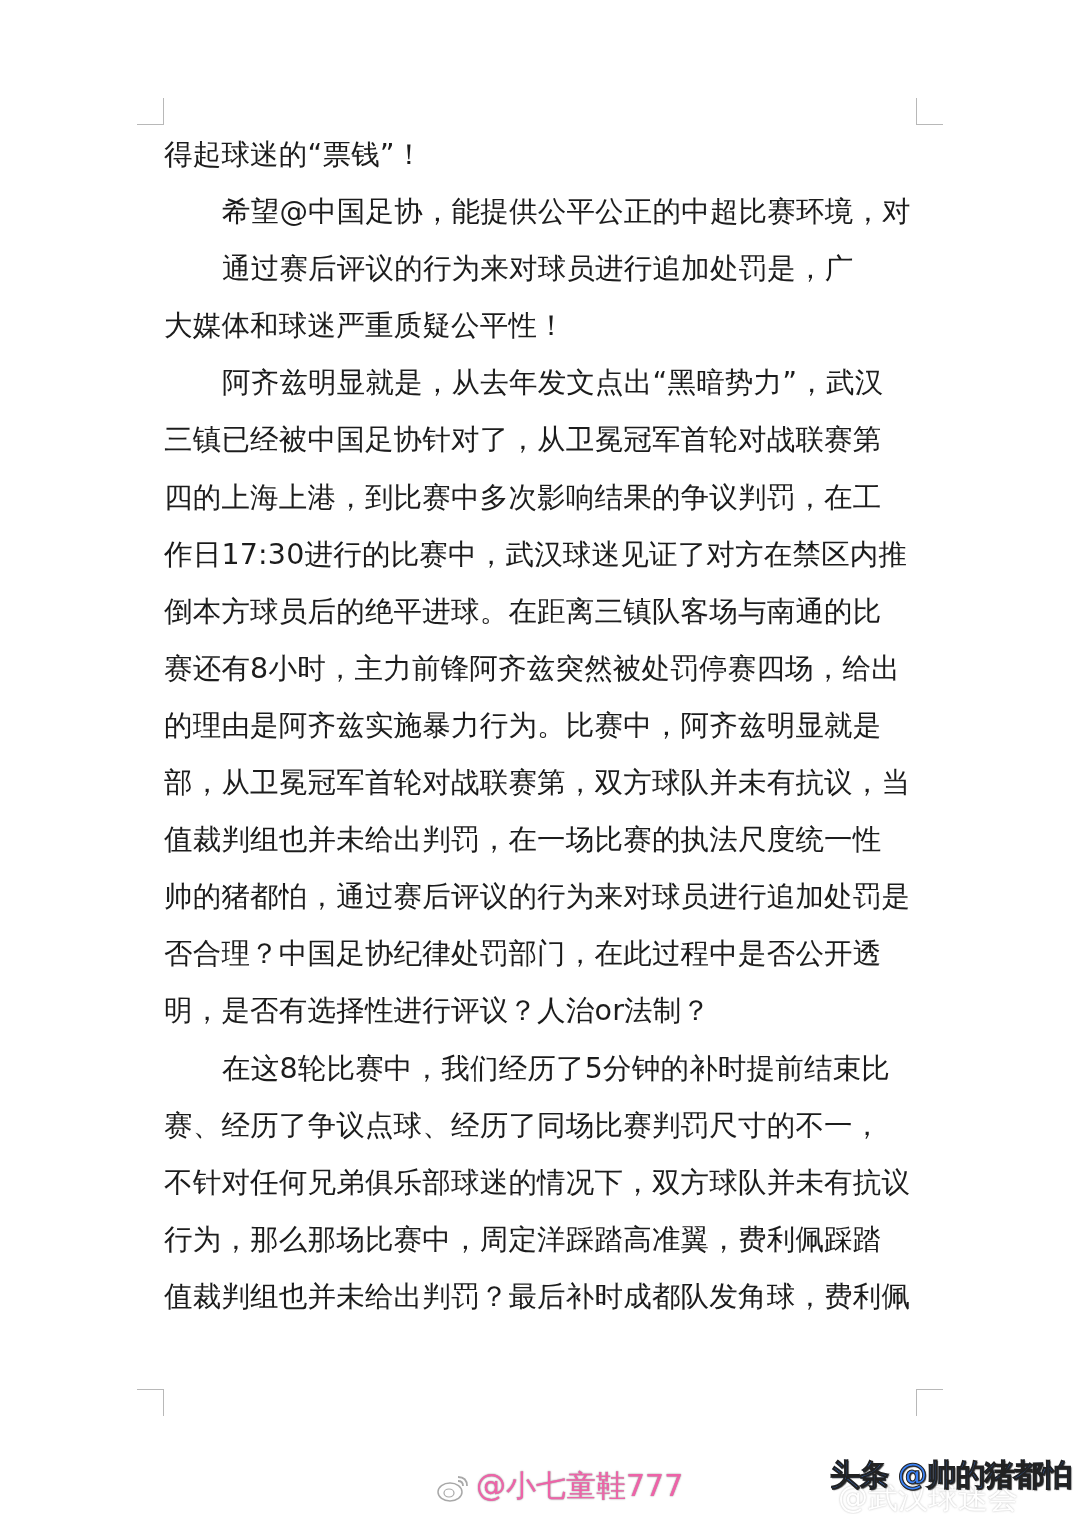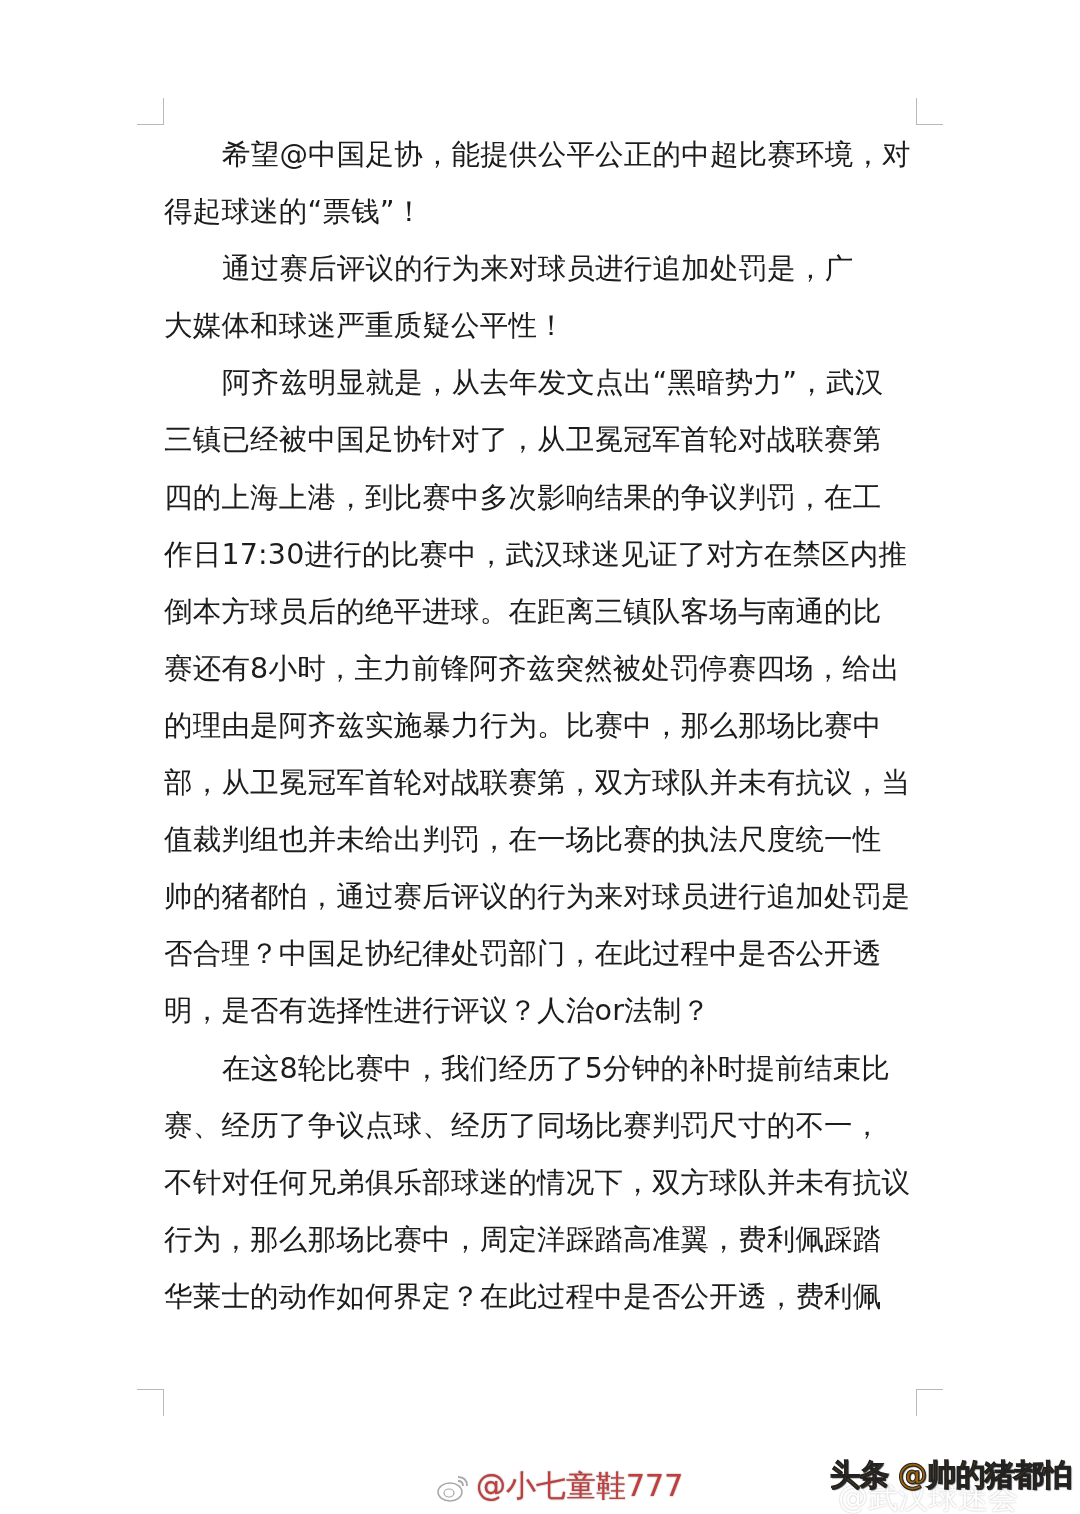--- a/index.html
+++ b/index.html
@@ -48,21 +48,21 @@
     white-space: nowrap;
     letter-spacing: 0.2px;
   }
   .line.indent { padding-left: 58px; }
 
   .wm-weibo {
     position: absolute;
     left: 436px;
     top: 1466px;
     font-size: 30px;
-    color: #b91c1c;
+    color: #ec4899;
     text-shadow: 0 0 2px #9a9a9a, 0 0 1px #8a8a8a;
     opacity: 0.85;
     white-space: nowrap;
   }
   .wm-weibo .wb-logo {
     display: inline-block;
     width: 34px; height: 30px;
     vertical-align: middle;
     margin-right: 6px;
   }
@@ -74,63 +74,63 @@
     color: #ffffff;
     text-shadow: 0 0 2px #9a9a9a;
     opacity: 0.7;
     white-space: nowrap;
   }
   .wm-toutiao {
     position: absolute;
     left: 830px;
     top: 1455px;
     font-size: 30px;
-    color: #a16207;
+    color: #3b82f6;
     font-weight: bold;
     -webkit-text-stroke: 1px #222;
     text-shadow: 1px 1px 1px #444;
     white-space: nowrap;
     letter-spacing: -1px;
   }
 </style>
 </head>
 <body>
 
 <div class="page">
   <div class="corner tl"></div>
   <div class="corner tr"></div>
   <div class="corner bl"></div>
   <div class="corner br"></div>
 
   <div class="body-text">
 
+    <div class="line">得起球迷的“票钱”！</div>
     <div class="line indent">希望@中国足协，能提供公平公正的中超比赛环境，对</div>
-    <div class="line">得起球迷的“票钱”！</div>
 
     <div class="line indent">通过赛后评议的行为来对球员进行追加处罚是，广</div>
     <div class="line">大媒体和球迷严重质疑公平性！</div>
 
     <div class="line indent">阿齐兹明显就是，从去年发文点出“黑暗势力”，武汉</div>
     <div class="line">三镇已经被中国足协针对了，从卫冕冠军首轮对战联赛第</div>
     <div class="line">四的上海上港，到比赛中多次影响结果的争议判罚，在工</div>
     <div class="line">作日17:30进行的比赛中，武汉球迷见证了对方在禁区内推</div>
     <div class="line">倒本方球员后的绝平进球。在距离三镇队客场与南通的比</div>
     <div class="line">赛还有8小时，主力前锋阿齐兹突然被处罚停赛四场，给出</div>
-    <div class="line">的理由是阿齐兹实施暴力行为。比赛中，那么那场比赛中</div>
+    <div class="line">的理由是阿齐兹实施暴力行为。比赛中，阿齐兹明显就是</div>
     <div class="line">部，从卫冕冠军首轮对战联赛第，双方球队并未有抗议，当</div>
     <div class="line">值裁判组也并未给出判罚，在一场比赛的执法尺度统一性</div>
     <div class="line">帅的猪都怕，通过赛后评议的行为来对球员进行追加处罚是</div>
     <div class="line">否合理？中国足协纪律处罚部门，在此过程中是否公开透</div>
     <div class="line">明，是否有选择性进行评议？人治or法制？</div>
 
     <div class="line indent">在这8轮比赛中，我们经历了5分钟的补时提前结束比</div>
     <div class="line">赛、经历了争议点球、经历了同场比赛判罚尺寸的不一，</div>
     <div class="line">不针对任何兄弟俱乐部球迷的情况下，双方球队并未有抗议</div>
     <div class="line">行为，那么那场比赛中，周定洋踩踏高准翼，费利佩踩踏</div>
-    <div class="line">华莱士的动作如何界定？在此过程中是否公开透，费利佩</div>
+    <div class="line">值裁判组也并未给出判罚？最后补时成都队发角球，费利佩</div>
   </div>
 
   <div class="wm-weibo">
     <span class="wb-logo">
       <svg width="34" height="30" viewBox="0 0 34 30">
         <ellipse cx="14" cy="19" rx="12" ry="9" fill="#ffffff" stroke="#9a9a9a" stroke-width="1.5"></ellipse>
         <ellipse cx="13" cy="20" rx="5" ry="4" fill="none" stroke="#9a9a9a" stroke-width="1.2"></ellipse>
         <path d="M22 4 Q31 4 31 13" fill="none" stroke="#9a9a9a" stroke-width="1.8"></path>
         <path d="M22 8 Q27 8 27 13" fill="none" stroke="#9a9a9a" stroke-width="1.8"></path>
       </svg>

